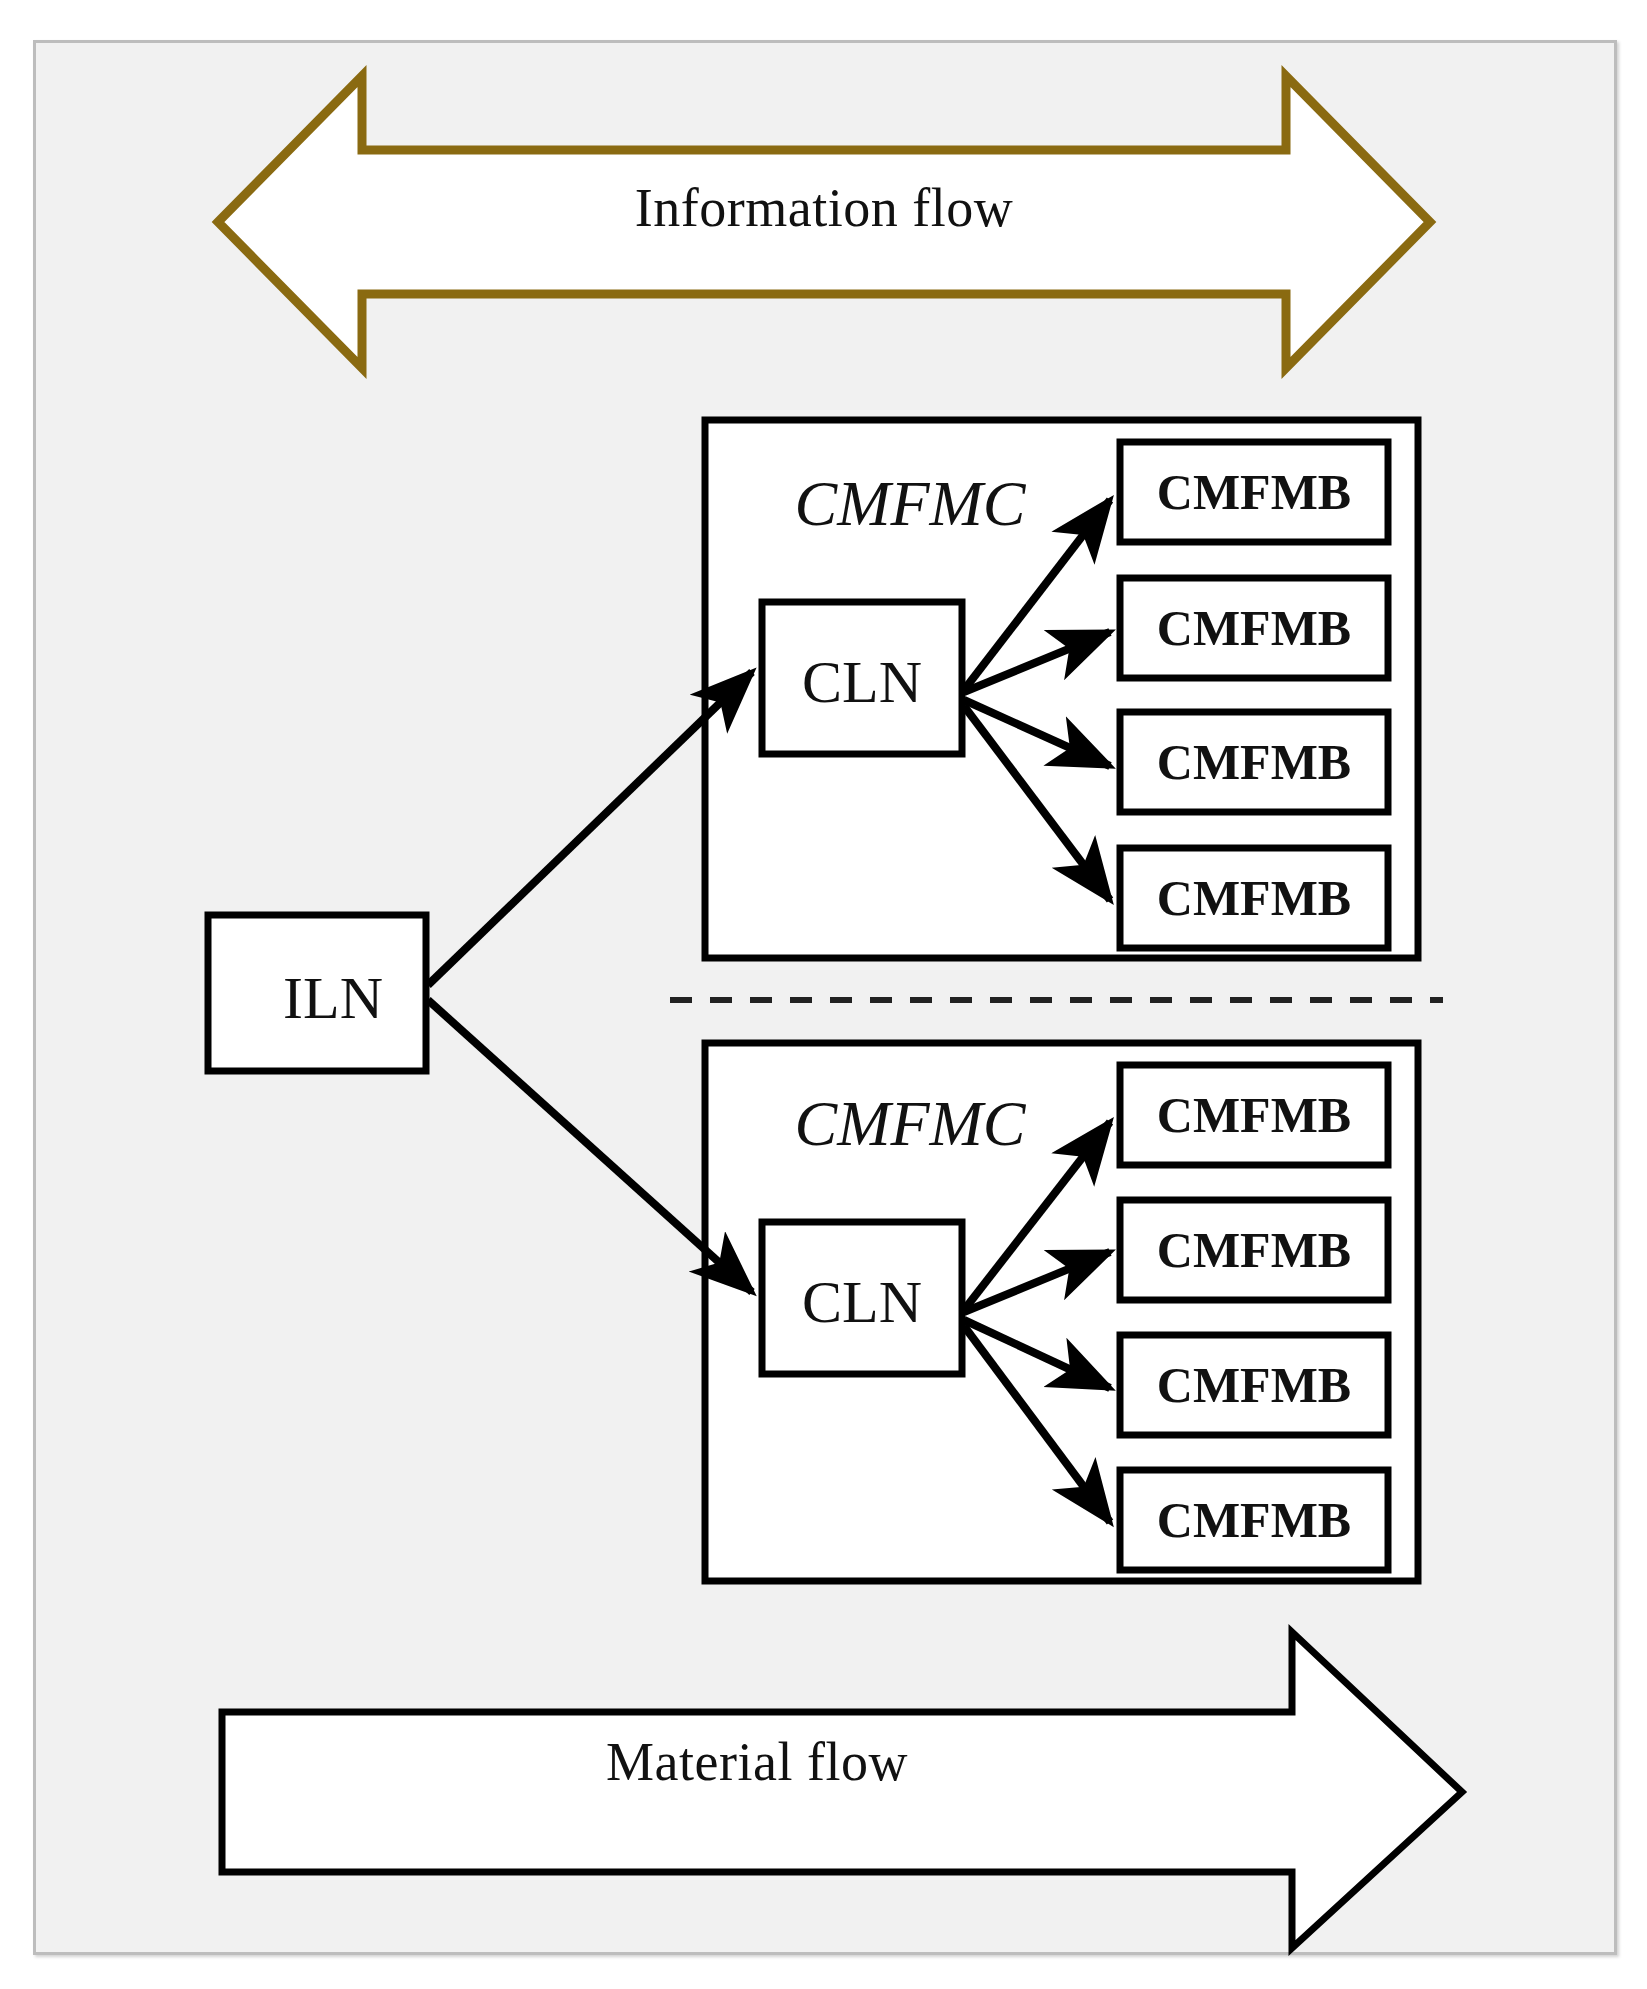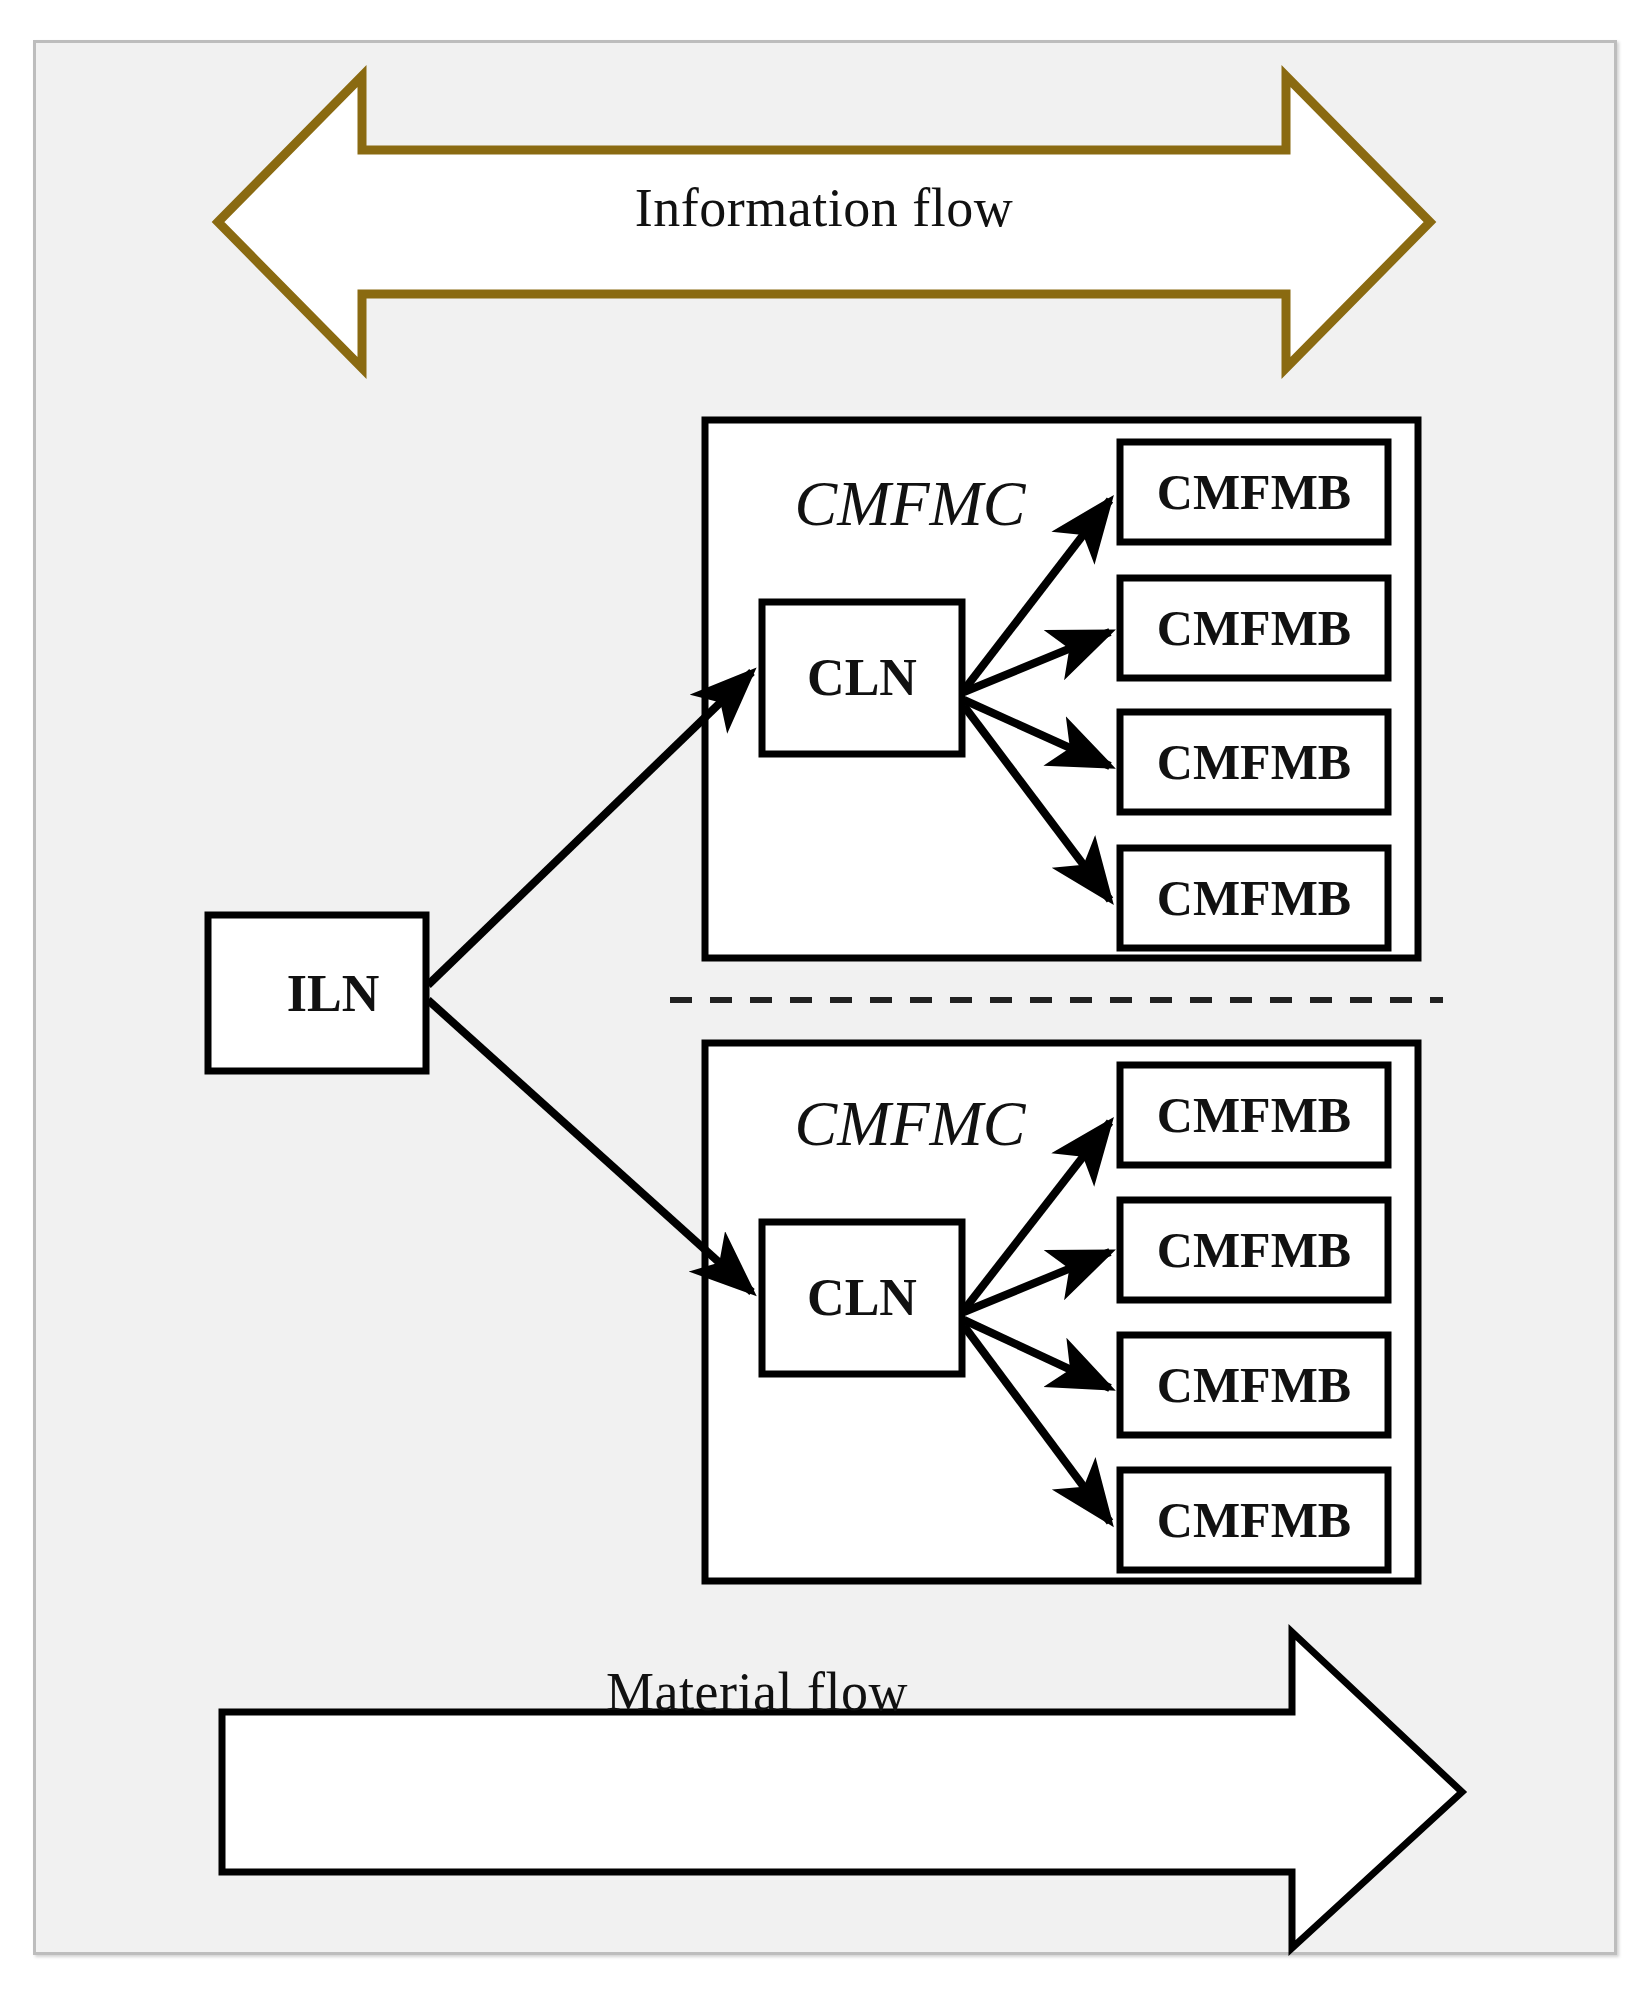--- a/index.html
+++ b/index.html
@@ -41,22 +41,21 @@
     white-space: nowrap;
     text-align: center;
     line-height: 1;
     user-select: none;
   }
   .flow-label {
     font-size: 54px;
     letter-spacing: 0.5px;
   }
   .node-label {
-    font-size: 52px;
-    font-weight: bold;
+    font-size: 60px;
   }
   .group-label {
     font-size: 64px;
     font-style: italic;
   }
   .leaf-label {
     font-size: 50px;
     font-weight: bold;
   }
 </style>
@@ -129,14 +128,14 @@
 
   <div class="label group-label" style="left:760px; top:1092px; width:300px;">CMFMC</div>
 
   <div class="label node-label" style="left:762px; top:1272px; width:200px;">CLN</div>
 
   <div class="label leaf-label" style="left:1120px; top:1090px; width:268px;">CMFMB</div>
   <div class="label leaf-label" style="left:1120px; top:1225px; width:268px;">CMFMB</div>
   <div class="label leaf-label" style="left:1120px; top:1360px; width:268px;">CMFMB</div>
   <div class="label leaf-label" style="left:1120px; top:1495px; width:268px;">CMFMB</div>
 
-  <div class="label flow-label" style="left:222px; top:1665px; width:1070px;">Material flow</div>
+  <div class="label flow-label" style="left:222px; top:1735px; width:1070px;">Material flow</div>
 </div>
 
 </body></html>

